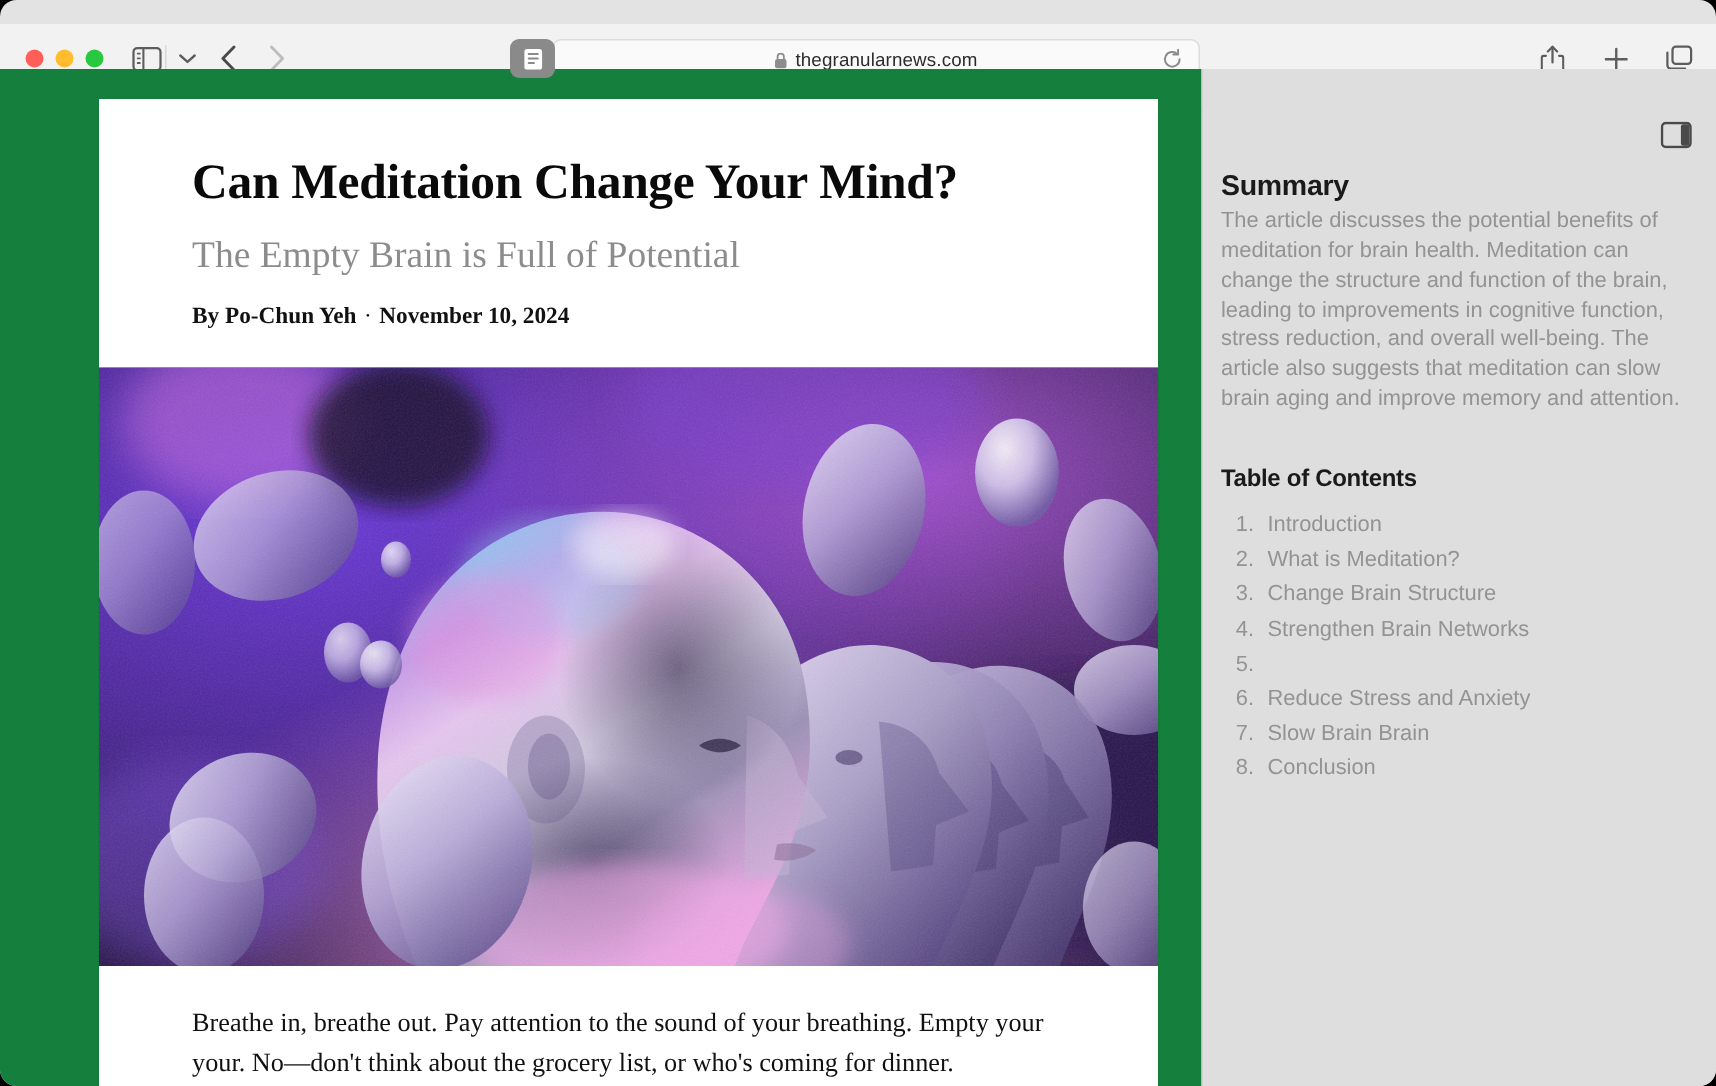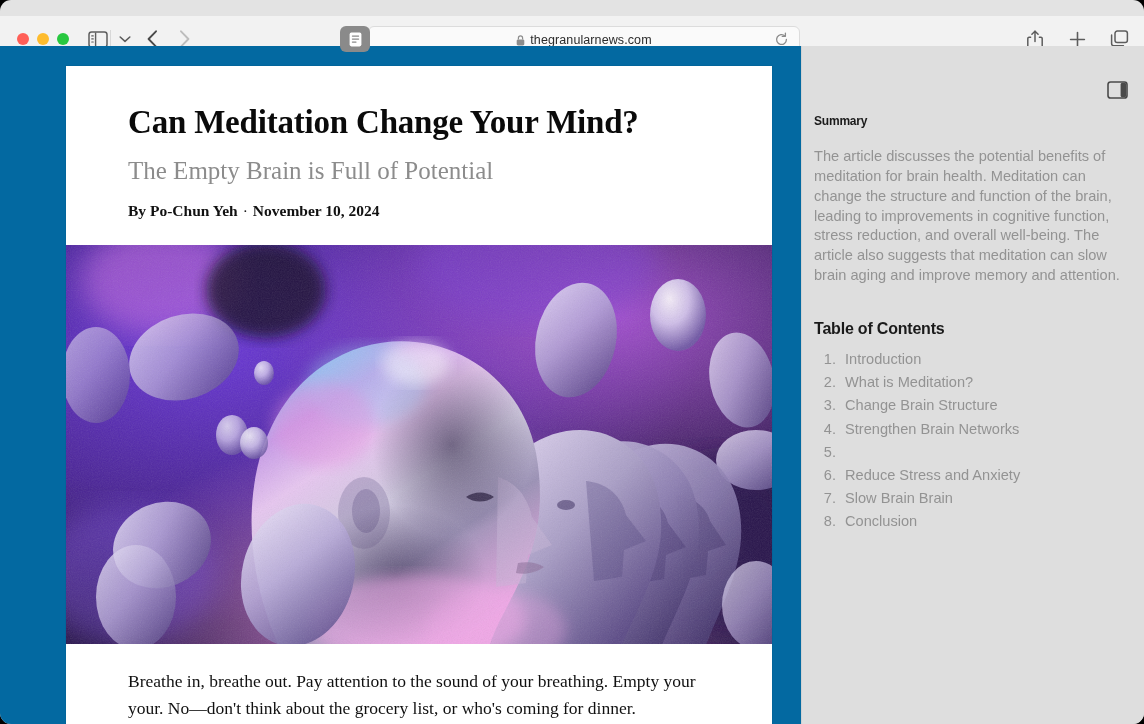--- a/index.html
+++ b/index.html
@@ -57,21 +57,21 @@
   }
   .lock { margin-right:5px; display:inline-flex; color:#7d7d7d; }
   .reload { position:absolute; right:9px; top:5px; width:16px; height:16px; color:#8b8b8b; }
 
   .right-icons { position:absolute; right:14px; top:12px; display:flex; gap:20px; align-items:center; }
   .ri { width:22px; height:22px; color:#5d5d5d; display:flex; align-items:center; justify-content:center; }
 
   
   .content-area {
     position:absolute; left:0; top:46px; width:801px; height:678px;
-    background:#0369a1;
+    background:#15803d;
   }
   .split-line { position:absolute; left:801px; top:46px; width:1px; height:678px; background:#d2d2d2; }
 
   .article {
     position:absolute; left:66px; top:20px; width:706px; height:680px;
     background:#ffffff;
     box-shadow:0 0 0 1px rgba(0,0,0,.03);
   }
   .art-head { padding:38px 62px 0 62px; }
   .title {
@@ -107,24 +107,24 @@
   .sidebar {
     position:absolute; left:802px; top:46px; width:342px; height:678px;
     background:#dedede;
   }
   .sb-toggle {
     position:absolute; right:14px; top:32px; width:26px; height:24px;
     display:flex; align-items:center; justify-content:center; color:#4a4a4a;
   }
   .sb-inner { position:absolute; left:12px; top:68px; width:310px; }
   .sb-h {
-    font-size:12px; font-weight:700; color:#1a1a1a; letter-spacing:-.2px;
+    font-size:19px; font-weight:700; color:#1a1a1a; letter-spacing:-.2px;
   }
   .sb-sum {
-    margin-top:19px; font-size:14.6px; line-height:1.36; color:#939393;
+    margin-top:2px; font-size:14.6px; line-height:1.36; color:#939393;
   }
   .sb-h2 { margin-top:34px; font-size:16px; font-weight:700; color:#1a1a1a; letter-spacing:-.2px; }
   .toc { margin-top:10px; list-style:none; }
   .toc li { display:flex; font-size:14.6px; line-height:1.59; color:#939393; }
   .toc .num { width:22px; text-align:right; margin-right:9px; flex:0 0 auto; }
 </style>
 </head>
 <body>
 
 <div class="window">

